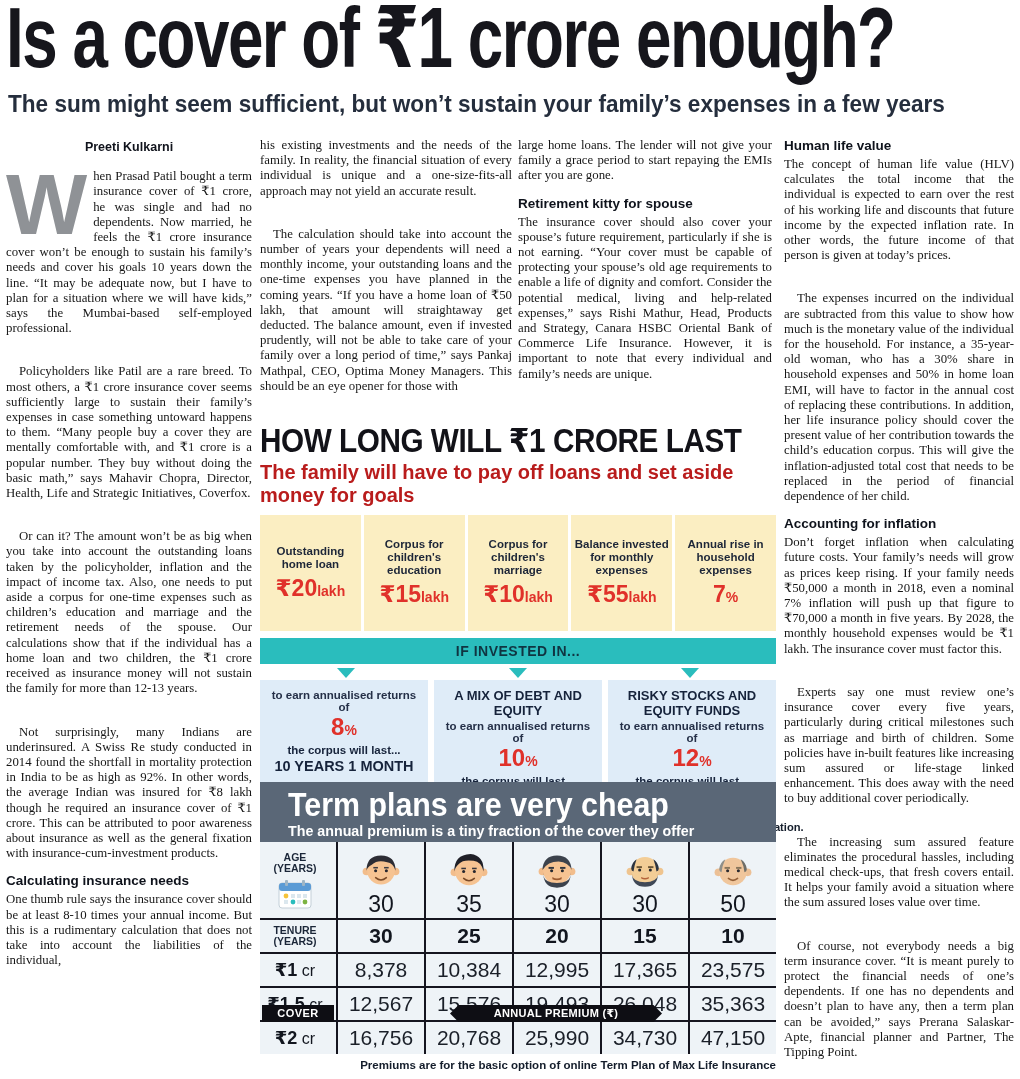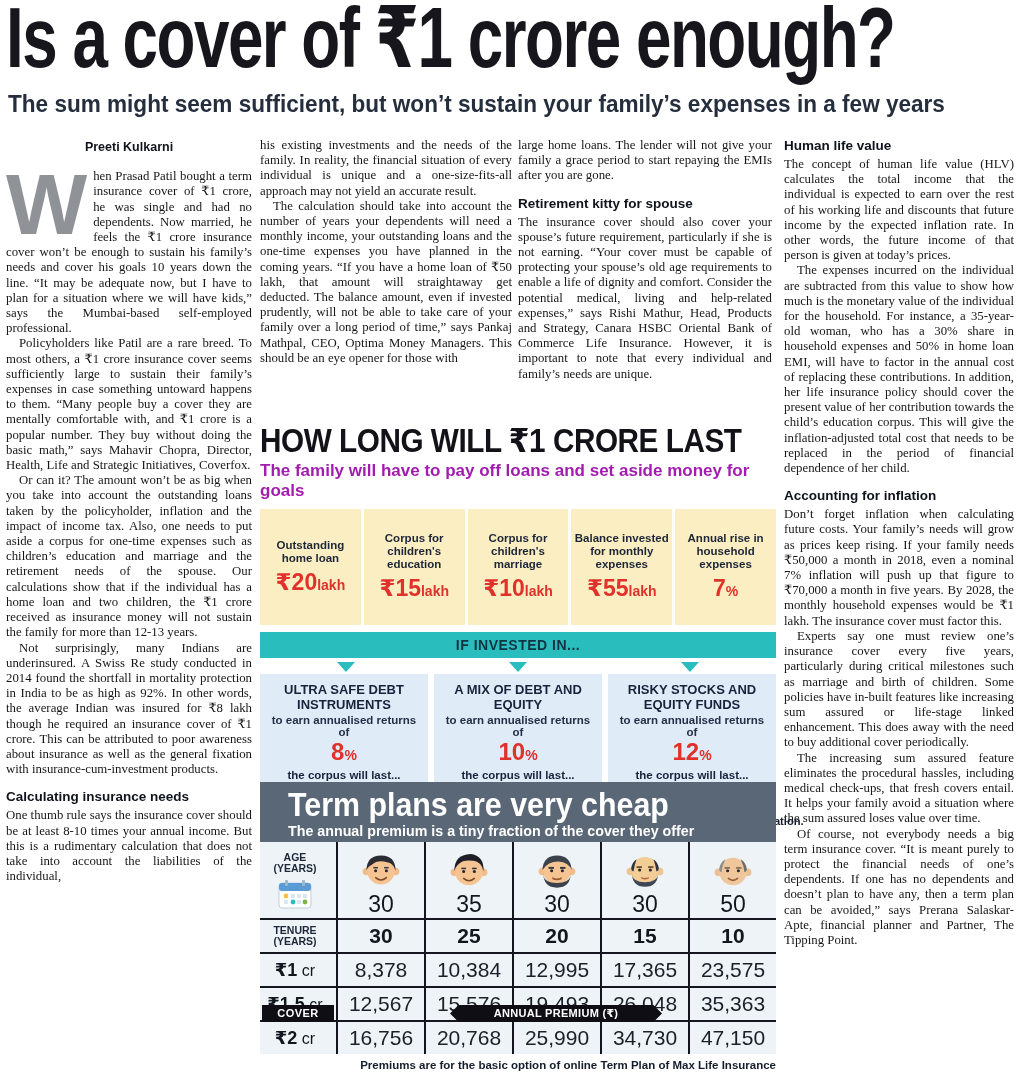--- a/index.html
+++ b/index.html
@@ -21,35 +21,35 @@
     font-size:24px;color:#252e3d;transform:scaleX(.94);transform-origin:0 0;}
   
   .col{position:absolute;top:138px;overflow:hidden;text-align:justify;
     font-size:12.8px;line-height:15.2px;color:#161616;
     -webkit-hyphens:auto;hyphens:auto;}
   .col1{left:6px;width:246px;height:941px;}
   .col2{left:260px;width:252px;height:288px;}
   .col3{left:518px;width:254px;height:288px;}
   .col4{left:784px;width:230px;height:941px;}
   .para{margin:0;}
-  .ind{text-indent:13px;}
+  .ind{text-indent:13px;margin-top:28px;}
   .byline{font-family:"Liberation Sans","DejaVu Sans",sans-serif;font-weight:bold;
     font-size:12.5px;text-align:center;margin:2px 0 14px;color:#10131c;}
   .subhead{font-family:"Liberation Sans","DejaVu Sans",sans-serif;font-weight:bold;
     font-size:13.5px;line-height:16px;margin:12px 0 3px;text-align:left;color:#0f131c;}
   .subhead.first{margin-top:0;}
   .dropcap{float:left;font-family:"Liberation Sans","DejaVu Sans",sans-serif;
     font-weight:bold;font-size:86px;line-height:64px;height:72px;
     color:#8f9296;margin:3px 6px 0 0;}
   
   .ig{position:absolute;left:260px;top:424px;width:516px;
     font-family:"Liberation Sans","DejaVu Sans",sans-serif;color:var(--navy);}
   .ig-title{font-weight:bold;font-size:33px;line-height:34px;color:#121218;
     white-space:nowrap;transform:scaleX(.9);transform-origin:0 0;letter-spacing:-.5px;}
-  .ig-sub{font-weight:bold;font-size:17px;color:#a21caf;margin:3px 0 8px;}
+  .ig-sub{font-weight:bold;font-size:20px;color:#b91c1c;margin:3px 0 8px;}
   .ig-boxes{display:flex;gap:3px;}
   .igbox{flex:1;background:var(--cream);min-height:116px;padding:8px 3px;
     display:flex;flex-direction:column;align-items:center;justify-content:center;
     text-align:center;gap:4px;}
   .igbox-label{font-weight:bold;font-size:11.5px;line-height:13px;color:#1d2638;}
   .igbox-value{color:var(--red);font-weight:bold;white-space:nowrap;}
   .igbox-value .big{font-size:23px;}
   .igbox-value .small{font-size:14px;}
   .ig-bar{margin-top:7px;background:var(--teal);height:26px;line-height:26px;
     text-align:center;font-weight:bold;font-size:14px;color:#103441;letter-spacing:.5px;}
@@ -179,21 +179,20 @@
       <div class="arr-cell">
           <div class="arrow-down"></div>
         </div>
       <div class="arr-cell">
           <div class="arrow-down"></div>
         </div>
     </div>
 
     <div class="ig-opts">
       <div class="opt">
-        <div class="opt-title">ULTRA SAFE DEBT INSTRUMENTS</div>
         <div class="opt-lead">to earn annualised returns of</div>
         <div class="opt-rate"><span class="big">8</span><span class="pct">%</span></div>
         <div class="opt-tail">the corpus will last...</div>
         <div class="opt-dur">10 YEARS 1 MONTH</div>
       </div>
       <div class="opt">
         <div class="opt-title">A MIX OF DEBT AND EQUITY</div>
         <div class="opt-lead">to earn annualised returns of</div>
         <div class="opt-rate"><span class="big">10</span><span class="pct">%</span></div>
         <div class="opt-tail">the corpus will last...</div>

